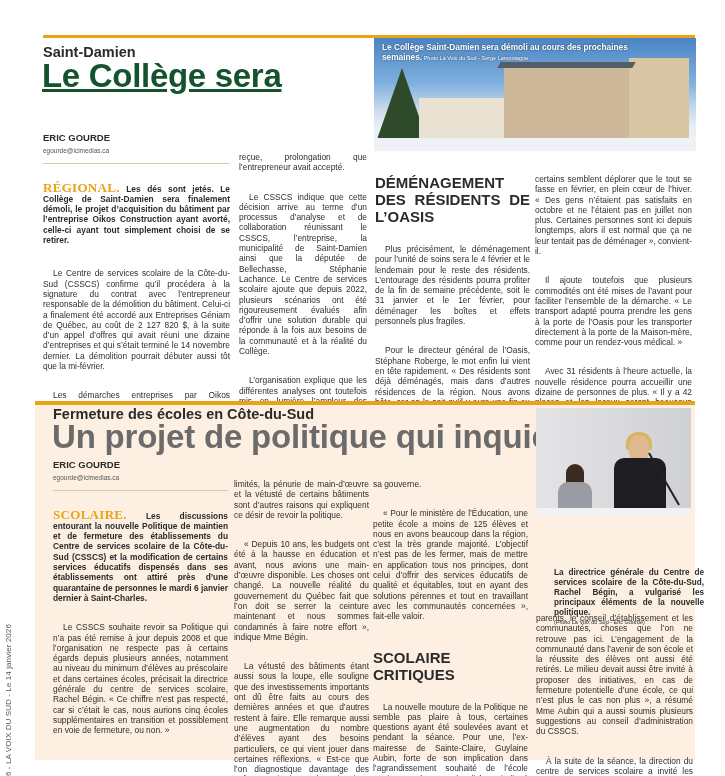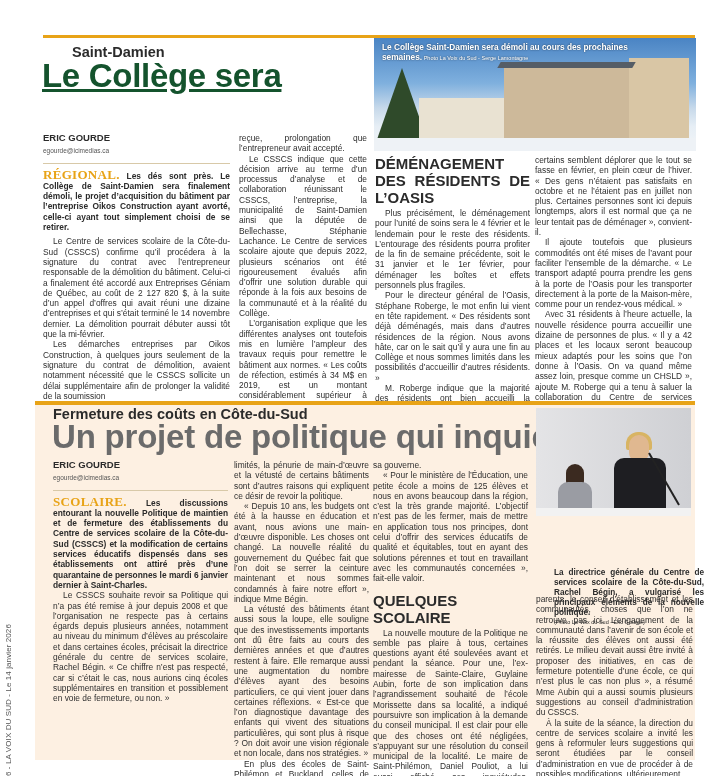--- a/index.html
+++ b/index.html
@@ -12,29 +12,29 @@
   .folio {
     position: absolute; left: 0px; top: 600px; width: 176px; height: 16px;
     transform-origin: left top; transform: rotate(-90deg) translate(-176px, 0);
     font-size: 8px; color: #555; white-space: nowrap; letter-spacing: 0.1px;
     left: 4px; top: 600px;
   }
 
   
   .a1-rule { position: absolute; left: 43px; top: 35px; width: 327px; height: 3px; background: #e8a317; }
   .a1-rule2 { position: absolute; left: 370px; top: 35px; width: 325px; height: 3px; background: #e8a317; }
-  .kicker1 { position: absolute; left: 43px; top: 44px; font-size: 14.5px; font-weight: bold; color: #2b2b2b; margin-left: 29px; }
+  .kicker1 { position: absolute; left: 43px; top: 44px; font-size: 14.5px; font-weight: bold; color: #2b2b2b; }
   .headline1 { position: absolute; left: 42px; top: 60px; width: 330px; font-size: 33px; line-height: 32px; font-weight: bold; color: #14532d; letter-spacing: -0.3px; text-decoration: underline; }
 
   .byline { font-size: 9.5px; font-weight: bold; color: #2b2b2b; }
   .email { font-size: 6.5px; color: #555; margin-top: 3px; }
   .byline-sep { height: 1px; background: #d8c9a8; margin: 6px 0 6px 0; }
 
   .col { position: absolute; font-size: 8.4px; line-height: 10.3px; color: #2e2e2e; text-align: justify; }
-  .col p { text-indent: 10px; }
+  .col p { text-indent: 10px; margin-top: 19px; }
   .col p.noindent { text-indent: 0; }
   .lede { font-weight: bold; color: #2b2b2b; text-indent: 0 !important; }
   .lede .tag { color: #e8a317; font-size: 13px; letter-spacing: 0.3px; font-family: Liberation Serif, serif; }
 
   .a1c1 { left: 43px; top: 133px; width: 187px; }
   .a1c2 { left: 239px; top: 133px; width: 128px; }
   .a1c3 { left: 375px; top: 155px; width: 155px; }
   .a1c4 { left: 535px; top: 155px; width: 157px; }
 
   .subhead { font-weight: bold; font-size: 15px; line-height: 17px; color: #2b2b2b; text-indent: 0 !important; margin-bottom: 2px; }
@@ -88,21 +88,21 @@
 
   <div class="kicker1">Saint-Damien</div>
   <h1 class="headline1">
     <span>Le Collège sera</span><br>
   </h1>
 
   <div class="col a1c1">
     <div class="byline">ERIC GOURDE</div>
     <div class="email">egourde@icimedias.ca</div>
     <div class="byline-sep"></div>
-    <p class="lede"><span class="tag">RÉGIONAL.</span><span> Les dés sont près. Le Collège de Saint-Damien sera finalement démoli, le projet d’acquisition du bâtiment par l’entreprise Oikos Construction ayant avorté, celle-ci ayant tout simplement choisi de se retirer.</span></p>
+    <p class="lede"><span class="tag">RÉGIONAL.</span><span> Les dés sont jetés. Le Collège de Saint-Damien sera finalement démoli, le projet d’acquisition du bâtiment par l’entreprise Oikos Construction ayant avorté, celle-ci ayant tout simplement choisi de se retirer.</span></p>
     <div style="height:4px"></div>
     <p>Le Centre de services scolaire de la Côte-du-Sud (CSSCS) confirme qu’il procédera à la signature du contrat avec l’entrepreneur responsable de la démolition du bâtiment. Celui-ci a finalement été accordé aux Entreprises Géniam de Québec, au coût de 2 127 820 $, à la suite d’un appel d’offres qui avait réuni une dizaine d’entreprises et qui s’était terminé le 14 novembre dernier. La démolition pourrait débuter aussi tôt que la mi-février.</p>
     <p>Les démarches entreprises par Oikos Construction, à quelques jours seulement de la signature du contrat de démolition, avaient notamment nécessité que le CSSCS sollicite un délai supplémentaire afin de prolonger la validité de la soumission</p>
   </div>
 
   <div class="col a1c2">
     <p class="noindent">reçue, prolongation que l’entrepreneur avait accepté.</p>
     <p>Le CSSCS indique que cette décision arrive au terme d’un processus d’analyse et de collaboration réunissant le CSSCS, l’entreprise, la municipalité de Saint-Damien ainsi que la députée de Bellechasse, Stéphanie Lachance. Le Centre de services scolaire ajoute que depuis 2022, plusieurs scénarios ont été rigoureusement évalués afin d’offrir une solution durable qui réponde à la fois aux besoins de la communauté et à la réalité du Collège.</p>
     <p>L’organisation explique que les différentes analyses ont toutefois mis en lumière l’ampleur des travaux requis pour remettre le bâtiment aux normes. « Les coûts de réfection, estimés à 34 M$ en 2019, est un montant considérablement supérieur à l’investissement nécessaire pour la construction de la nouvelle école et la démolition de l’édifice actuel, se chiffrant à un peu plus de 23 M$. De plus, malgré l’absence d’élèves, le maintien du bâtiment entraine des frais annuels d’environ 275 000 $, liés notamment à l’entretien minimal, au chauffage et à la sécurité du site », explique-t-on.</p>
   </div>
@@ -128,21 +128,21 @@
 
   <div class="col a1c4">
     <p class="noindent">certains semblent déplorer que le tout se fasse en février, en plein cœur de l’hiver. « Des gens n’étaient pas satisfaits en octobre et ne l’étaient pas en juillet non plus. Certaines personnes sont ici depuis longtemps, alors il est normal que ça ne leur tentait pas de déménager », convient-il.</p>
     <p>Il ajoute toutefois que plusieurs commodités ont été mises de l’avant pour faciliter l’ensemble de la démarche. « Le transport adapté pourra prendre les gens à la porte de l’Oasis pour les transporter directement à la porte de la Maison-mère, comme pour un rendez-vous médical. »</p>
     <p>Avec 31 résidents à l’heure actuelle, la nouvelle résidence pourra accueillir une dizaine de personnes de plus. « Il y a 42 places et les locaux seront beaucoup mieux adaptés pour les soins que l’on donne à l’Oasis. On va quand même assez loin, presque comme un CHSLD », ajoute M. Roberge qui a tenu à saluer la collaboration du Centre de services scolaire, de la municipalité et du maire Sébastien Bourget.</p>
   </div>
 
   <div class="a2-box"></div>
   <div class="a2-rule"></div>
 
-  <div class="kicker2">Fermeture des coûts en Côte-du-Sud</div>
+  <div class="kicker2">Fermeture des écoles en Côte-du-Sud</div>
   <h1 class="headline2">Un projet de politique qui inquiète</h1>
 
   <div class="col a2c1">
     <div class="byline">ERIC GOURDE</div>
     <div class="email">egourde@icimedias.ca</div>
     <div class="byline-sep"></div>
     <p class="lede"><span class="tag">SCOLAIRE.</span><span> Les discussions entourant la nouvelle Politique de maintien et de fermeture des établissements du Centre de services scolaire de la Côte-du-Sud (CSSCS) et la modification de certains services éducatifs dispensés dans ses établissements ont attiré près d’une quarantaine de personnes le mardi 6 janvier dernier à Saint-Charles.</span></p>
     <p>Le CSSCS souhaite revoir sa Politique qui n’a pas été remise à jour depuis 2008 et que l’organisation ne respecte pas à certains égards depuis plusieurs années, notamment au niveau du minimum d’élèves au préscolaire et dans certaines écoles, précisait la directrice générale du centre de services scolaire, Rachel Bégin. « Ce chiffre n’est pas respecté, car si c’était le cas, nous aurions cinq écoles supplémentaires en transition et possiblement en voie de fermeture, ou non. »</p>
   </div>
 
@@ -150,21 +150,21 @@
     <p class="noindent">limités, la pénurie de main-d’œuvre et la vétusté de certains bâtiments sont d’autres raisons qui expliquent ce désir de revoir la politique.</p>
     <p>« Depuis 10 ans, les budgets ont été à la hausse en éducation et avant, nous avions une main-d’œuvre disponible. Les choses ont changé. La nouvelle réalité du gouvernement du Québec fait que l’on doit se serrer la ceinture maintenant et nous sommes condamnés à faire notre effort », indique Mme Bégin.</p>
     <p>La vétusté des bâtiments étant aussi sous la loupe, elle souligne que des investissements importants ont dû être faits au cours des dernières années et que d’autres restent à faire. Elle remarque aussi une augmentation du nombre d’élèves ayant des besoins particuliers, ce qui vient jouer dans certaines réflexions. « Est-ce que l’on diagnostique davantage des enfants qui vivent des situations particulières, qui sont plus à risque ? On doit avoir une vision régionale et non locale, dans nos stratégies. »</p>
     <p>En plus des écoles de Saint-Philémon et Buckland, celles de Saint-Marcel et Sainte-Appoline (en transition cette année) comptent moins de 30 élèves, un élément non négligeable, selon elle. L’organisation compte 23 établissements de moins de 125 élèves sous</p>
   </div>
 
   <div class="col a2c3">
     <p class="noindent">sa gouverne.</p>
     <p>« Pour le ministère de l’Éducation, une petite école a moins de 125 élèves et nous en avons beaucoup dans la région, c’est la très grande majorité. L’objectif n’est pas de les fermer, mais de mettre en application tous nos principes, dont celui d’offrir des services éducatifs de qualité et équitables, tout en ayant des solutions pérennes et tout en travaillant avec les communautés concernées », fait-elle valoir.</p>
     <div style="height:8px"></div>
-    <p class="subhead">QUELQUES SCOLAIRE</p>
+    <p class="subhead">SCOLAIRE CRITIQUES</p>
     <p>La nouvelle mouture de la Politique ne semble pas plaire à tous, certaines questions ayant été soulevées avant et pendant la séance. Pour une, l’ex-mairesse de Sainte-Claire, Guylaine Aubin, forte de son implication dans l’agrandissement souhaité de l’école Morissette dans sa localité, a indiqué poursuivre son implication à la demande du conseil municipal. Il est clair pour elle que des choses ont été négligées, s’appuyant sur une résolution du conseil municipal de la localité. Le maire de Saint-Philémon, Daniel Pouliot, a lui aussi affiché ses inquiétudes, particulièrement face à l’avenir de son école, selon les modalités actuelles.</p>
 
   </div>
 
   <div class="photo2">
     <div class="wall"></div>
     <div class="p1head"></div>
     <div class="p1body"></div>
     <div class="p2hair"></div>
     <div class="p2head"></div>

